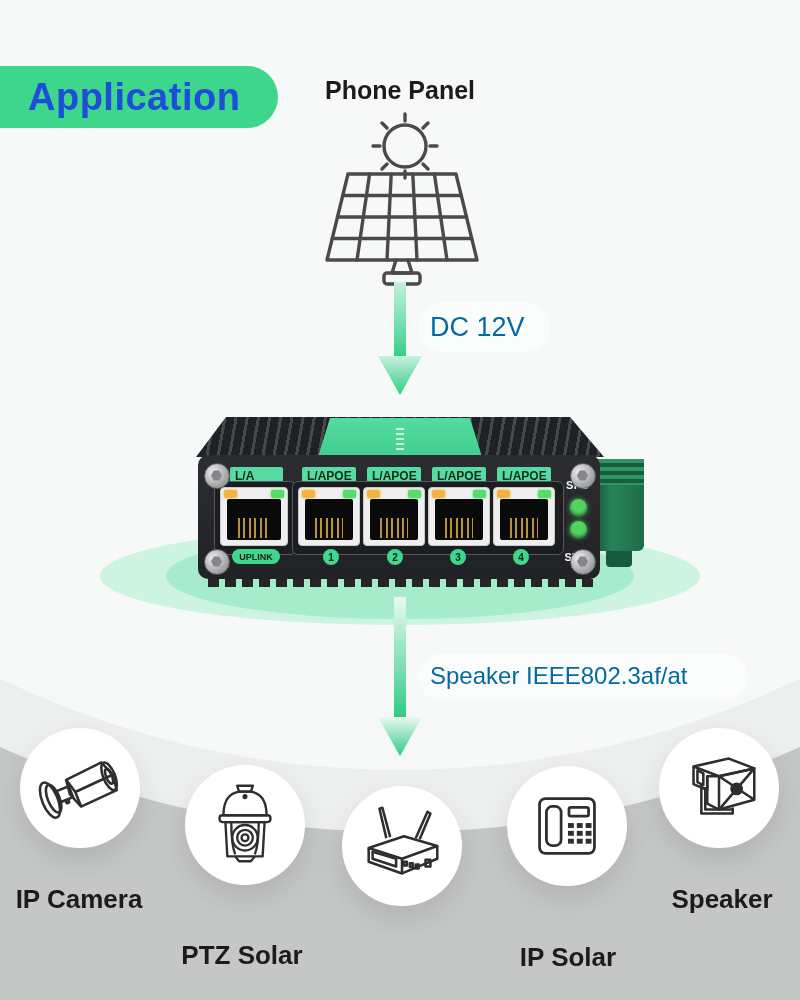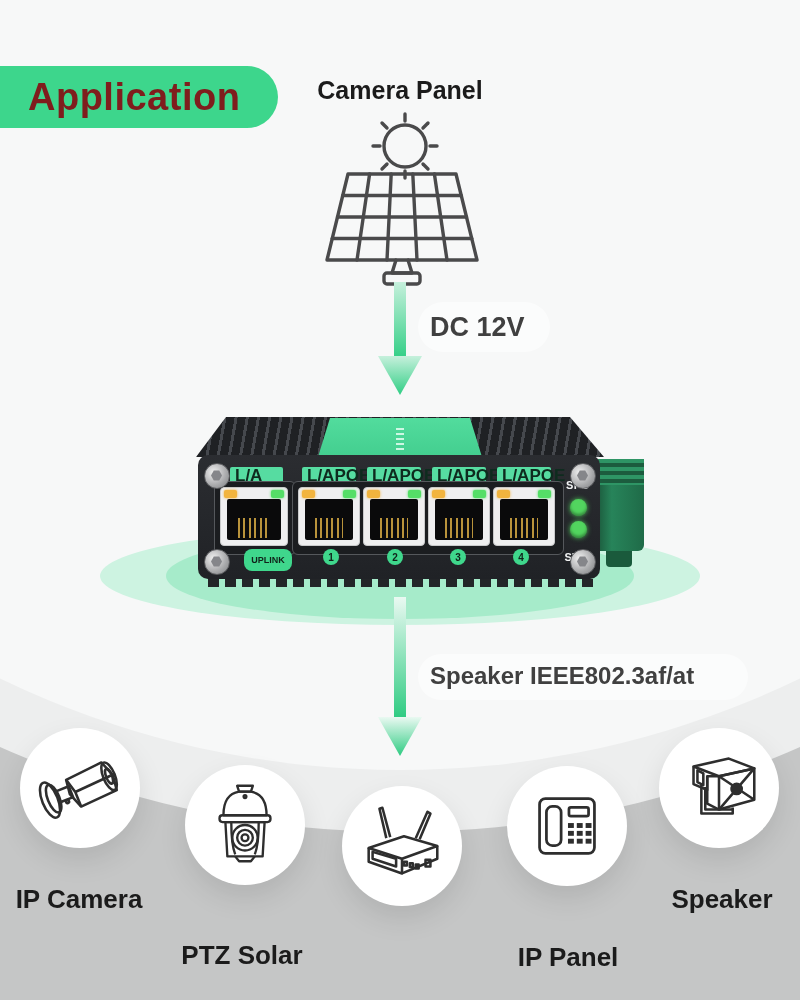--- a/index.html
+++ b/index.html
@@ -8,58 +8,58 @@
   .abs{position:absolute;}
 
   
   .band-gray{left:0;top:738px;width:800px;height:262px;background:#C5C6C6;}
   .curve-mid{left:-584px;top:-1136px;width:1968px;height:1968px;border-radius:50%;background:#EDEEEE;}
   .curve-bright{left:-520px;top:-1070px;width:1840px;height:1840px;border-radius:50%;background:#F7F8F8;}
 
   
   .badge{left:0;top:66px;width:278px;height:62px;background:#3DD68C;border-radius:0 31px 31px 0;
          display:flex;align-items:center;padding-left:28px;box-sizing:border-box;}
-  .badge span{color:#7f1d1d;font-size:38px;font-weight:700;letter-spacing:.5px;}
+  .badge span{color:#1d4ed8;font-size:38px;font-weight:700;letter-spacing:.5px;}
 
   .solar-label{left:290px;top:76px;width:220px;text-align:center;font-size:25px;font-weight:600;color:#1B1B1B;}
 
-  .green-text{color:#404040;font-weight:700;}
+  .green-text{color:#0369a1;font-weight:400;}
   .txt-glow{background:rgba(255,255,255,.55);border-radius:26px;}
 
   
   .sw{left:190px;top:415px;width:465px;height:195px;}
   .sw .fins{left:0;top:2px;width:420px;height:40px;background:repeating-linear-gradient(100deg,#45484D 0 3px,#1F2124 3px 11px);
             -webkit-clip-path:polygon(36px 0,380px 0,414px 100%,6px 100%);clip-path:polygon(36px 0,380px 0,414px 100%,6px 100%);}
   .sw .brand{left:128px;top:3px;width:164px;height:39px;background:linear-gradient(180deg,#52DC9D,#43CE8F);
             -webkit-clip-path:polygon(12px 0,152px 0,164px 100%,0 100%);clip-path:polygon(12px 0,152px 0,164px 100%,0 100%);}
   .sw .brandmark{left:78px;top:7px;width:8px;height:25px;opacity:.8;
             background:repeating-linear-gradient(0deg,#EFFFF7 0 2px,transparent 2px 5px);}
   .sw .din{left:408px;top:44px;width:46px;height:92px;border-radius:0 6px 6px 0;
             background:linear-gradient(90deg,#1C5C3E,#27845A 30%,#1F6B48);}
   .sw .din .ridges{left:0;top:0;width:100%;height:26px;
             background:repeating-linear-gradient(180deg,#2E9565 0 4px,#1C5C3E 4px 8px);}
   .sw .din-tab{left:416px;top:136px;width:26px;height:16px;background:#1A5A3C;border-radius:0 0 4px 4px;}
   .sw .face{left:8px;top:40px;width:402px;height:124px;border-radius:10px;
             background:linear-gradient(180deg,#2B2D31,#202226);}
   .sw .teeth{left:18px;top:164px;width:386px;height:8px;
             background:repeating-linear-gradient(90deg,#232528 0 11px,transparent 11px 17px);}
   .strip{top:52px;height:17px;background:#56DCA1;border-radius:2px;color:#0E2B1E;
-         font-size:17px;font-weight:700;display:flex;align-items:center;justify-content:space-between;
+         font-size:12px;font-weight:700;display:flex;align-items:center;justify-content:space-between;
          padding:0 5px;box-sizing:border-box;}
   .recess{top:66px;height:72px;border:1px solid #55585C;border-radius:6px;background:#1B1D20;}
   .module{top:72px;width:62px;height:59px;background:#EFEFF0;border:1px solid #C9CACB;border-radius:4px;box-sizing:border-box;}
   .module .hole{position:absolute;left:6px;right:6px;top:11px;bottom:5px;background:#0A0A0B;border-radius:2px;}
   .module .pins{position:absolute;left:26%;width:48%;bottom:7px;height:20px;
          background:repeating-linear-gradient(90deg,#B9933B 0 2px,#0A0A0B 2px 5.5px);}
   .module .notch{position:absolute;width:4px;height:10px;background:#EFEFF0;top:45%;}
   .led{position:absolute;top:2px;width:13px;height:8px;border-radius:2px;}
   .led.amber{left:3px;background:#F2B43E;box-shadow:0 0 3px #F2B43E;}
   .led.green{right:3px;background:#55DE67;box-shadow:0 0 3px #55DE67;}
-  .tag-pill{top:134px;height:22px;background:#3FD78C;border-radius:8px;color:#10231A;
-            font-size:9px;font-weight:700;display:flex;align-items:center;justify-content:center;margin-left:12px;}
+  .tag-pill{top:134px;height:15px;background:#3FD78C;border-radius:8px;color:#10231A;
+            font-size:9px;font-weight:700;display:flex;align-items:center;justify-content:center;}
   .tag-num{top:134px;width:16px;height:16px;background:#3FD78C;border-radius:50%;color:#10231A;
             font-size:10px;font-weight:700;display:flex;align-items:center;justify-content:center;}
   .ledlabel{width:44px;text-align:center;color:#F2F3F4;font-size:11px;font-weight:700;letter-spacing:.5px;}
   .ledround{width:17px;height:17px;border-radius:50%;background:#52D55F;box-shadow:0 0 5px rgba(82,213,95,.9), inset 0 -2px 3px rgba(0,0,0,.35);}
   .screw{width:24px;height:24px;border-radius:50%;border:1px solid #5C5D60;
          background:radial-gradient(circle at 35% 35%,#F0F0F0,#A7A8AA 60%,#7C7D80);}
   .screw .hex{position:absolute;left:6px;top:6px;width:11px;height:11px;background:#85868A;
          -webkit-clip-path:polygon(25% 5%,75% 5%,100% 50%,75% 95%,25% 95%,0 50%);clip-path:polygon(25% 5%,75% 5%,100% 50%,75% 95%,25% 95%,0 50%);}
 
   .glow-outer{left:100px;top:527px;width:600px;height:98px;border-radius:50%;background:#CDF3E1;}
@@ -75,21 +75,21 @@
 <div class="canvas">
 
   <div class="abs band-gray"></div>
   <div class="abs curve-mid"></div>
   <div class="abs curve-bright"></div>
 
   <div class="abs badge">
     <span>Application</span>
   </div>
 
-  <div class="abs solar-label">Camera Panel</div>
+  <div class="abs solar-label">Phone Panel</div>
   <svg class="abs" style="left:322px;top:112px;" width="160" height="176" viewBox="0 0 160 176" fill="none" stroke="#4A4A4B" stroke-width="3.4" stroke-linecap="round" stroke-linejoin="round">
     <circle cx="83" cy="34" r="21"></circle>
     <line x1="83" y1="2" x2="83" y2="9"></line>
       <line x1="83" y1="59" x2="83" y2="66"></line>
     <line x1="51" y1="34" x2="58" y2="34"></line>
       <line x1="108" y1="34" x2="115" y2="34"></line>
     <line x1="60" y1="11" x2="65" y2="16"></line>
       <line x1="101" y1="52" x2="106" y2="57"></line>
     <line x1="60" y1="57" x2="65" y2="52"></line>
       <line x1="101" y1="16" x2="106" y2="11"></line>
@@ -306,16 +306,16 @@
       <path d="M50,38 L50,72"></path>
       <path d="M50,38 L86,62 M50,72 L86,30"></path>
       <circle cx="68" cy="51" r="6.5" fill="#2E2E2E" stroke="none"></circle>
       <path d="M32,47 L32,76 L64,76 L64,70"></path>
       <path d="M36,49 L36,72 L64,72"></path>
     </svg>
   </div>
 
   <div class="abs dev-label" style="left:-31px;top:884px;">IP Camera</div>
   <div class="abs dev-label" style="left:132px;top:940px;">PTZ Solar</div>
-  <div class="abs dev-label" style="left:458px;top:942px;">IP Panel</div>
+  <div class="abs dev-label" style="left:458px;top:942px;">IP Solar</div>
   <div class="abs dev-label" style="left:612px;top:884px;">Speaker</div>
 
 </div>
 
 </body></html>

